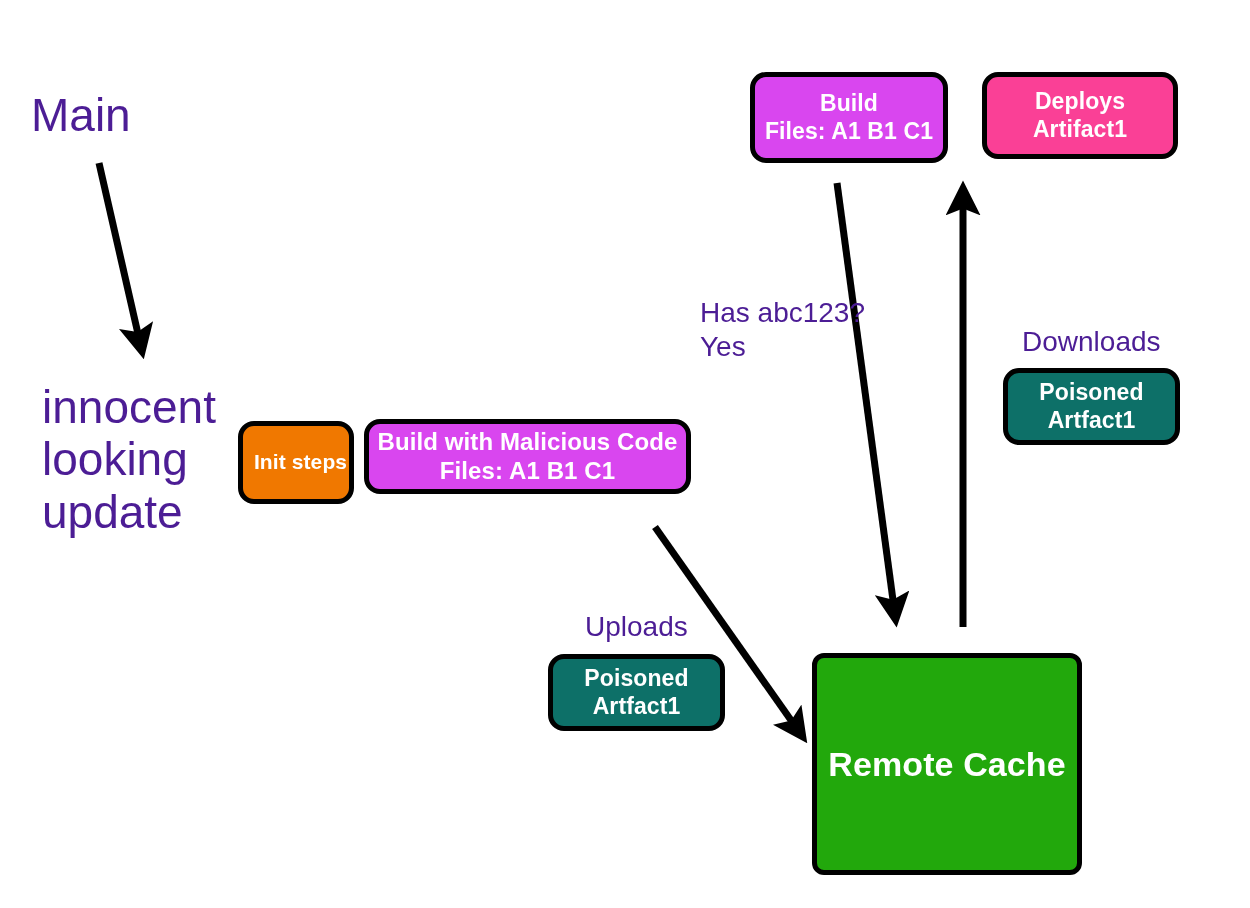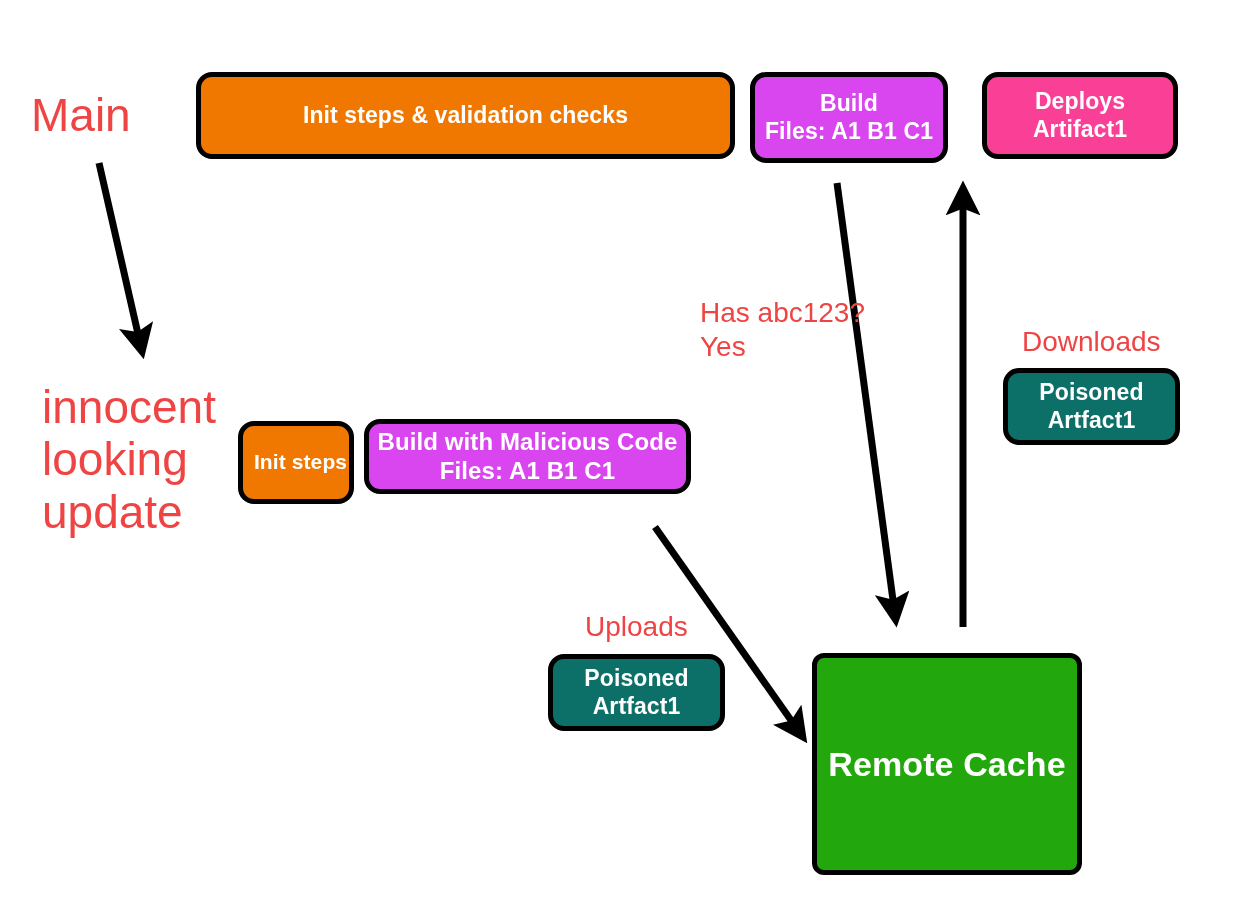--- a/index.html
+++ b/index.html
@@ -42,21 +42,21 @@
     font-weight: bold;
     line-height: 1.18;
     letter-spacing: 0.1px;
     white-space: pre-line;
   }
   .node.big-radius { border-radius: 12px; }
 
   
   .label {
     position: absolute;
-    color: #ef4444;
+    color: #4c1d95;
     white-space: pre-line;
     line-height: 1.12;
   }
   .label-branch {
     font-size: 46px;
     letter-spacing: 0px;
   }
   .label-branch-multi {
     font-size: 46px;
     line-height: 1.14;
@@ -89,21 +89,20 @@
 
     <line x1="655" y1="527" x2="800" y2="733" stroke="#000000" stroke-width="7" marker-end="url(#arrowhead)"></line>
   </svg>
 
   <div class="label label-branch" style="left:31px; top:90px;">Main</div>
 
   <div class="label label-branch-multi" style="left:42px; top:381px;">innocent
 looking
 update</div>
 
-  <div class="node" style="left:196px; top:72px; width:539px; height:87px; background:#F07800; font-size:23px;">Init steps &amp; validation checks</div>
 
   <div class="node" style="left:750px; top:72px; width:198px; height:91px; background:#d946ef; font-size:23px;">Build
 Files: A1  B1  C1</div>
 
   <div class="node" style="left:982px; top:72px; width:196px; height:87px; background:#FA4096; font-size:23px;">Deploys
 Artifact1</div>
 
   <div class="node" style="left:238px; top:421px; width:116px; height:83px; background:#F07800; font-size:21px;padding-left:9px;">Init steps</div>
 
   <div class="node" style="left:364px; top:419px; width:327px; height:75px; background:#d946ef; font-size:24px;">Build with Malicious Code

